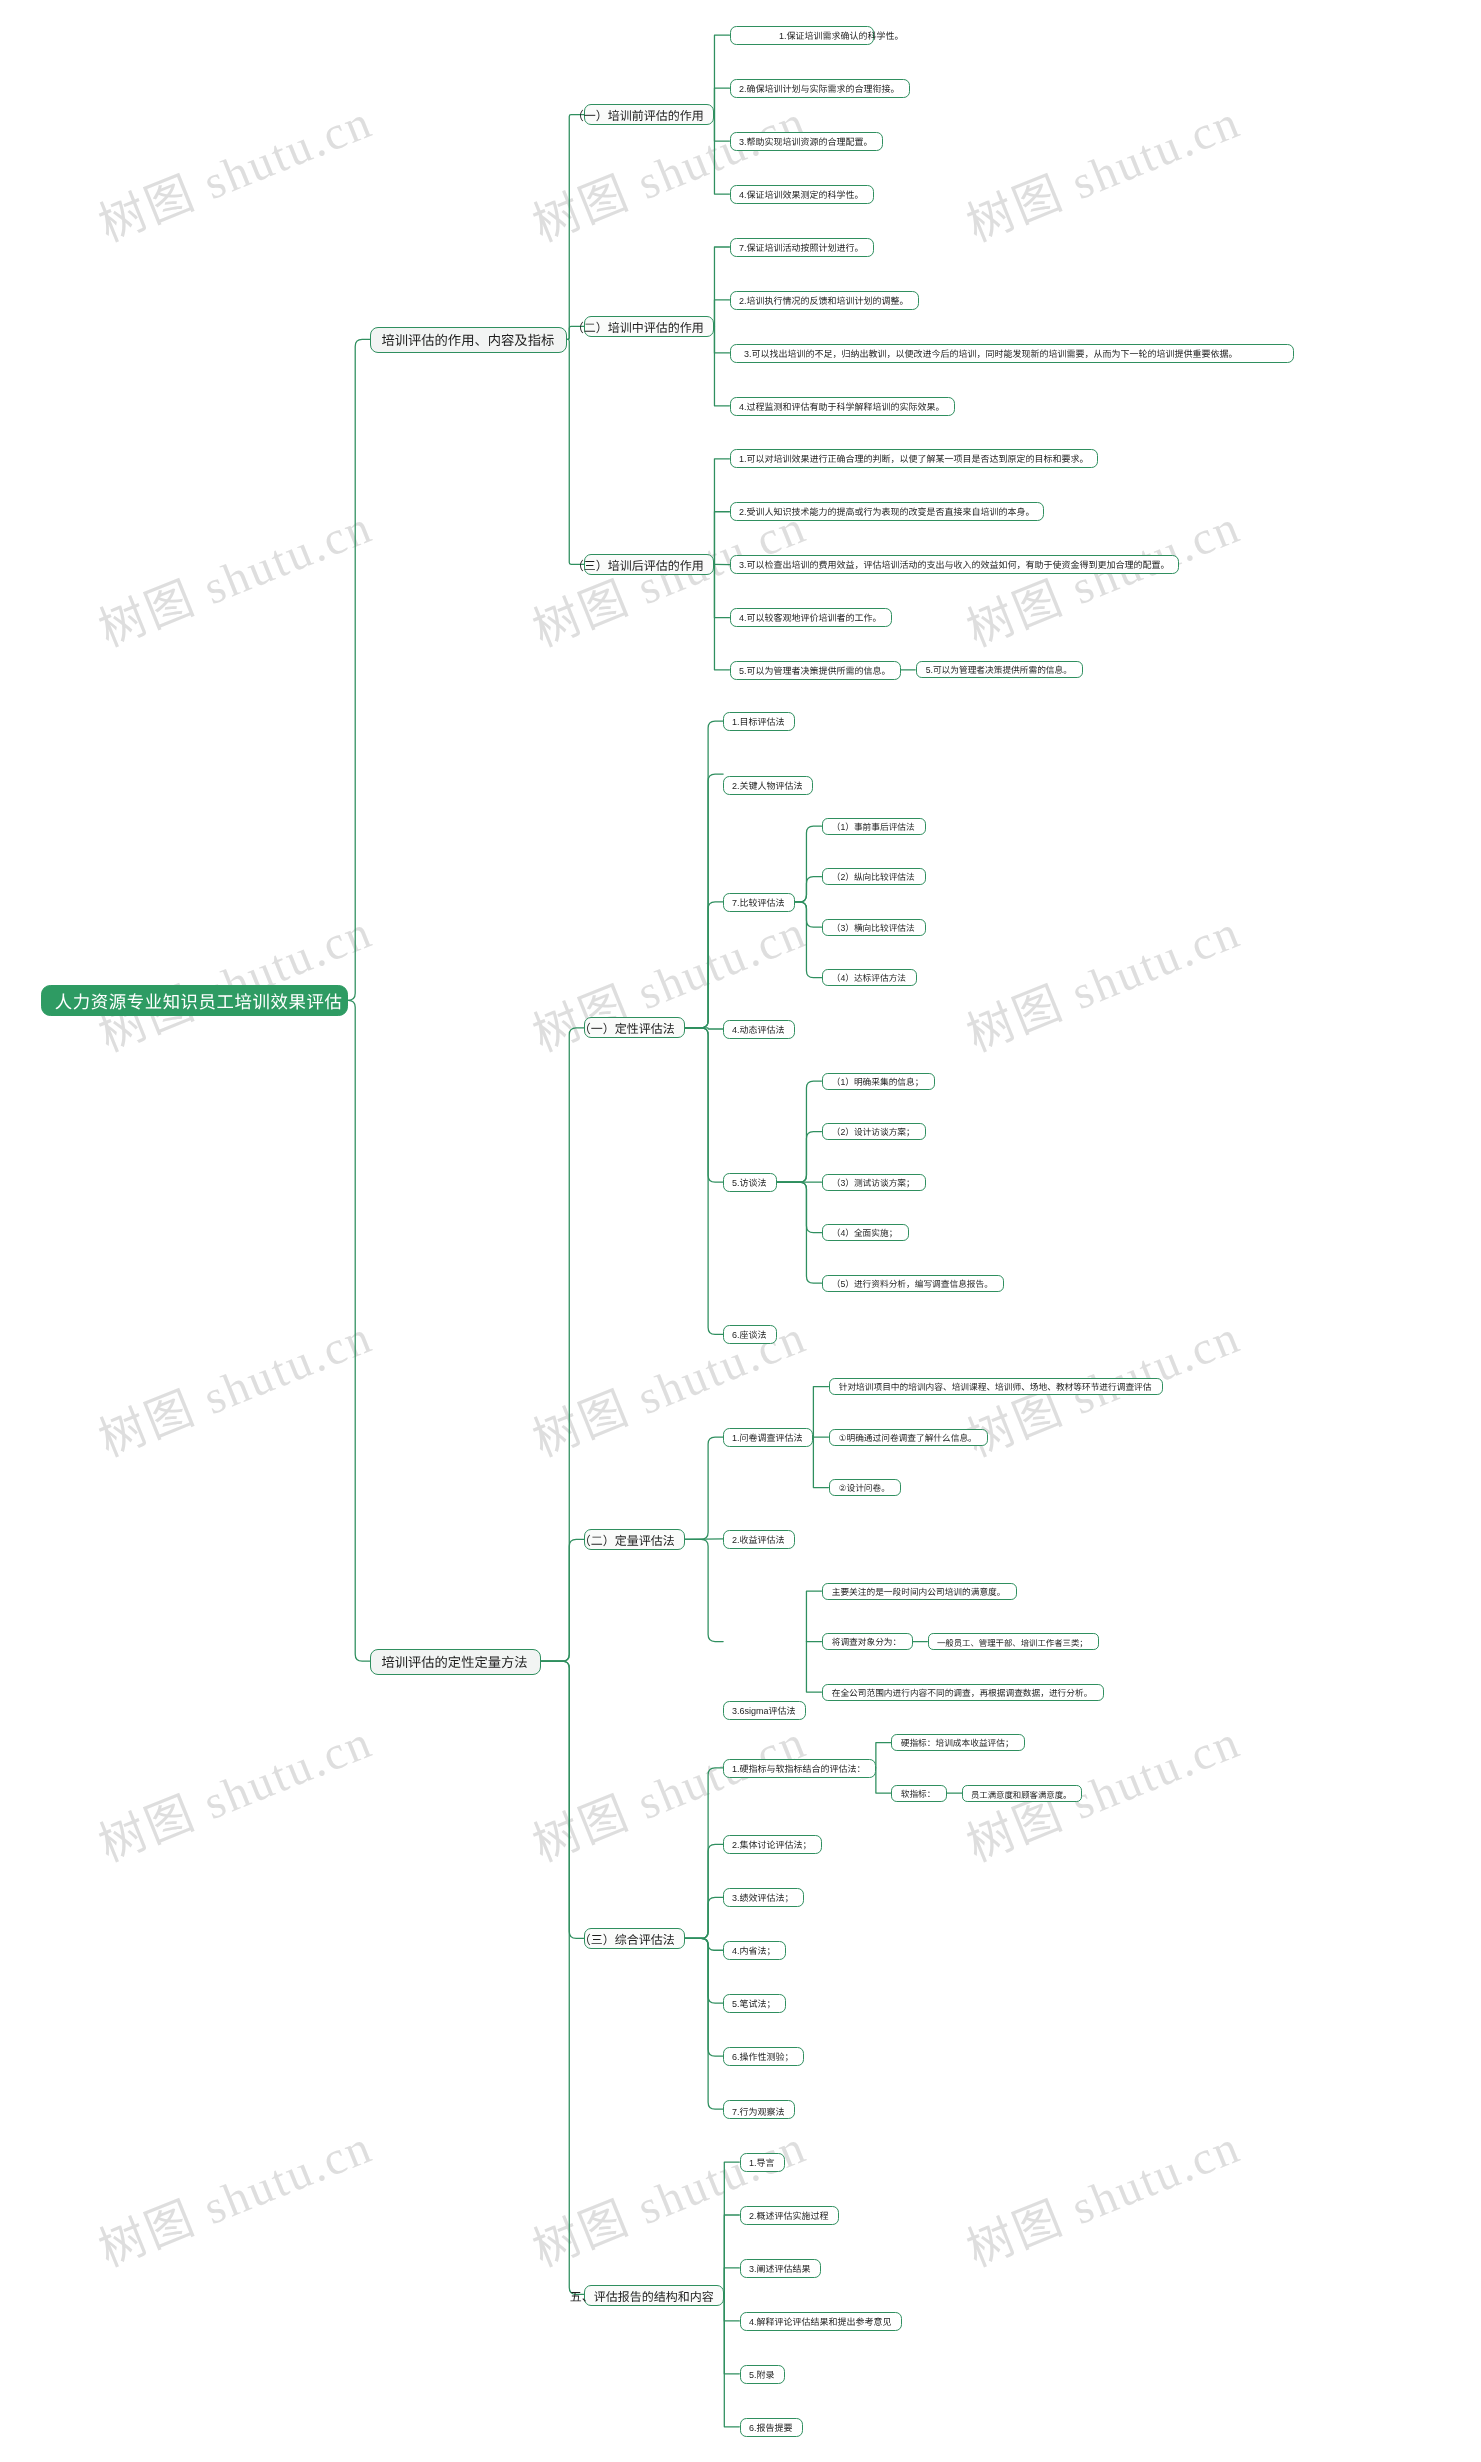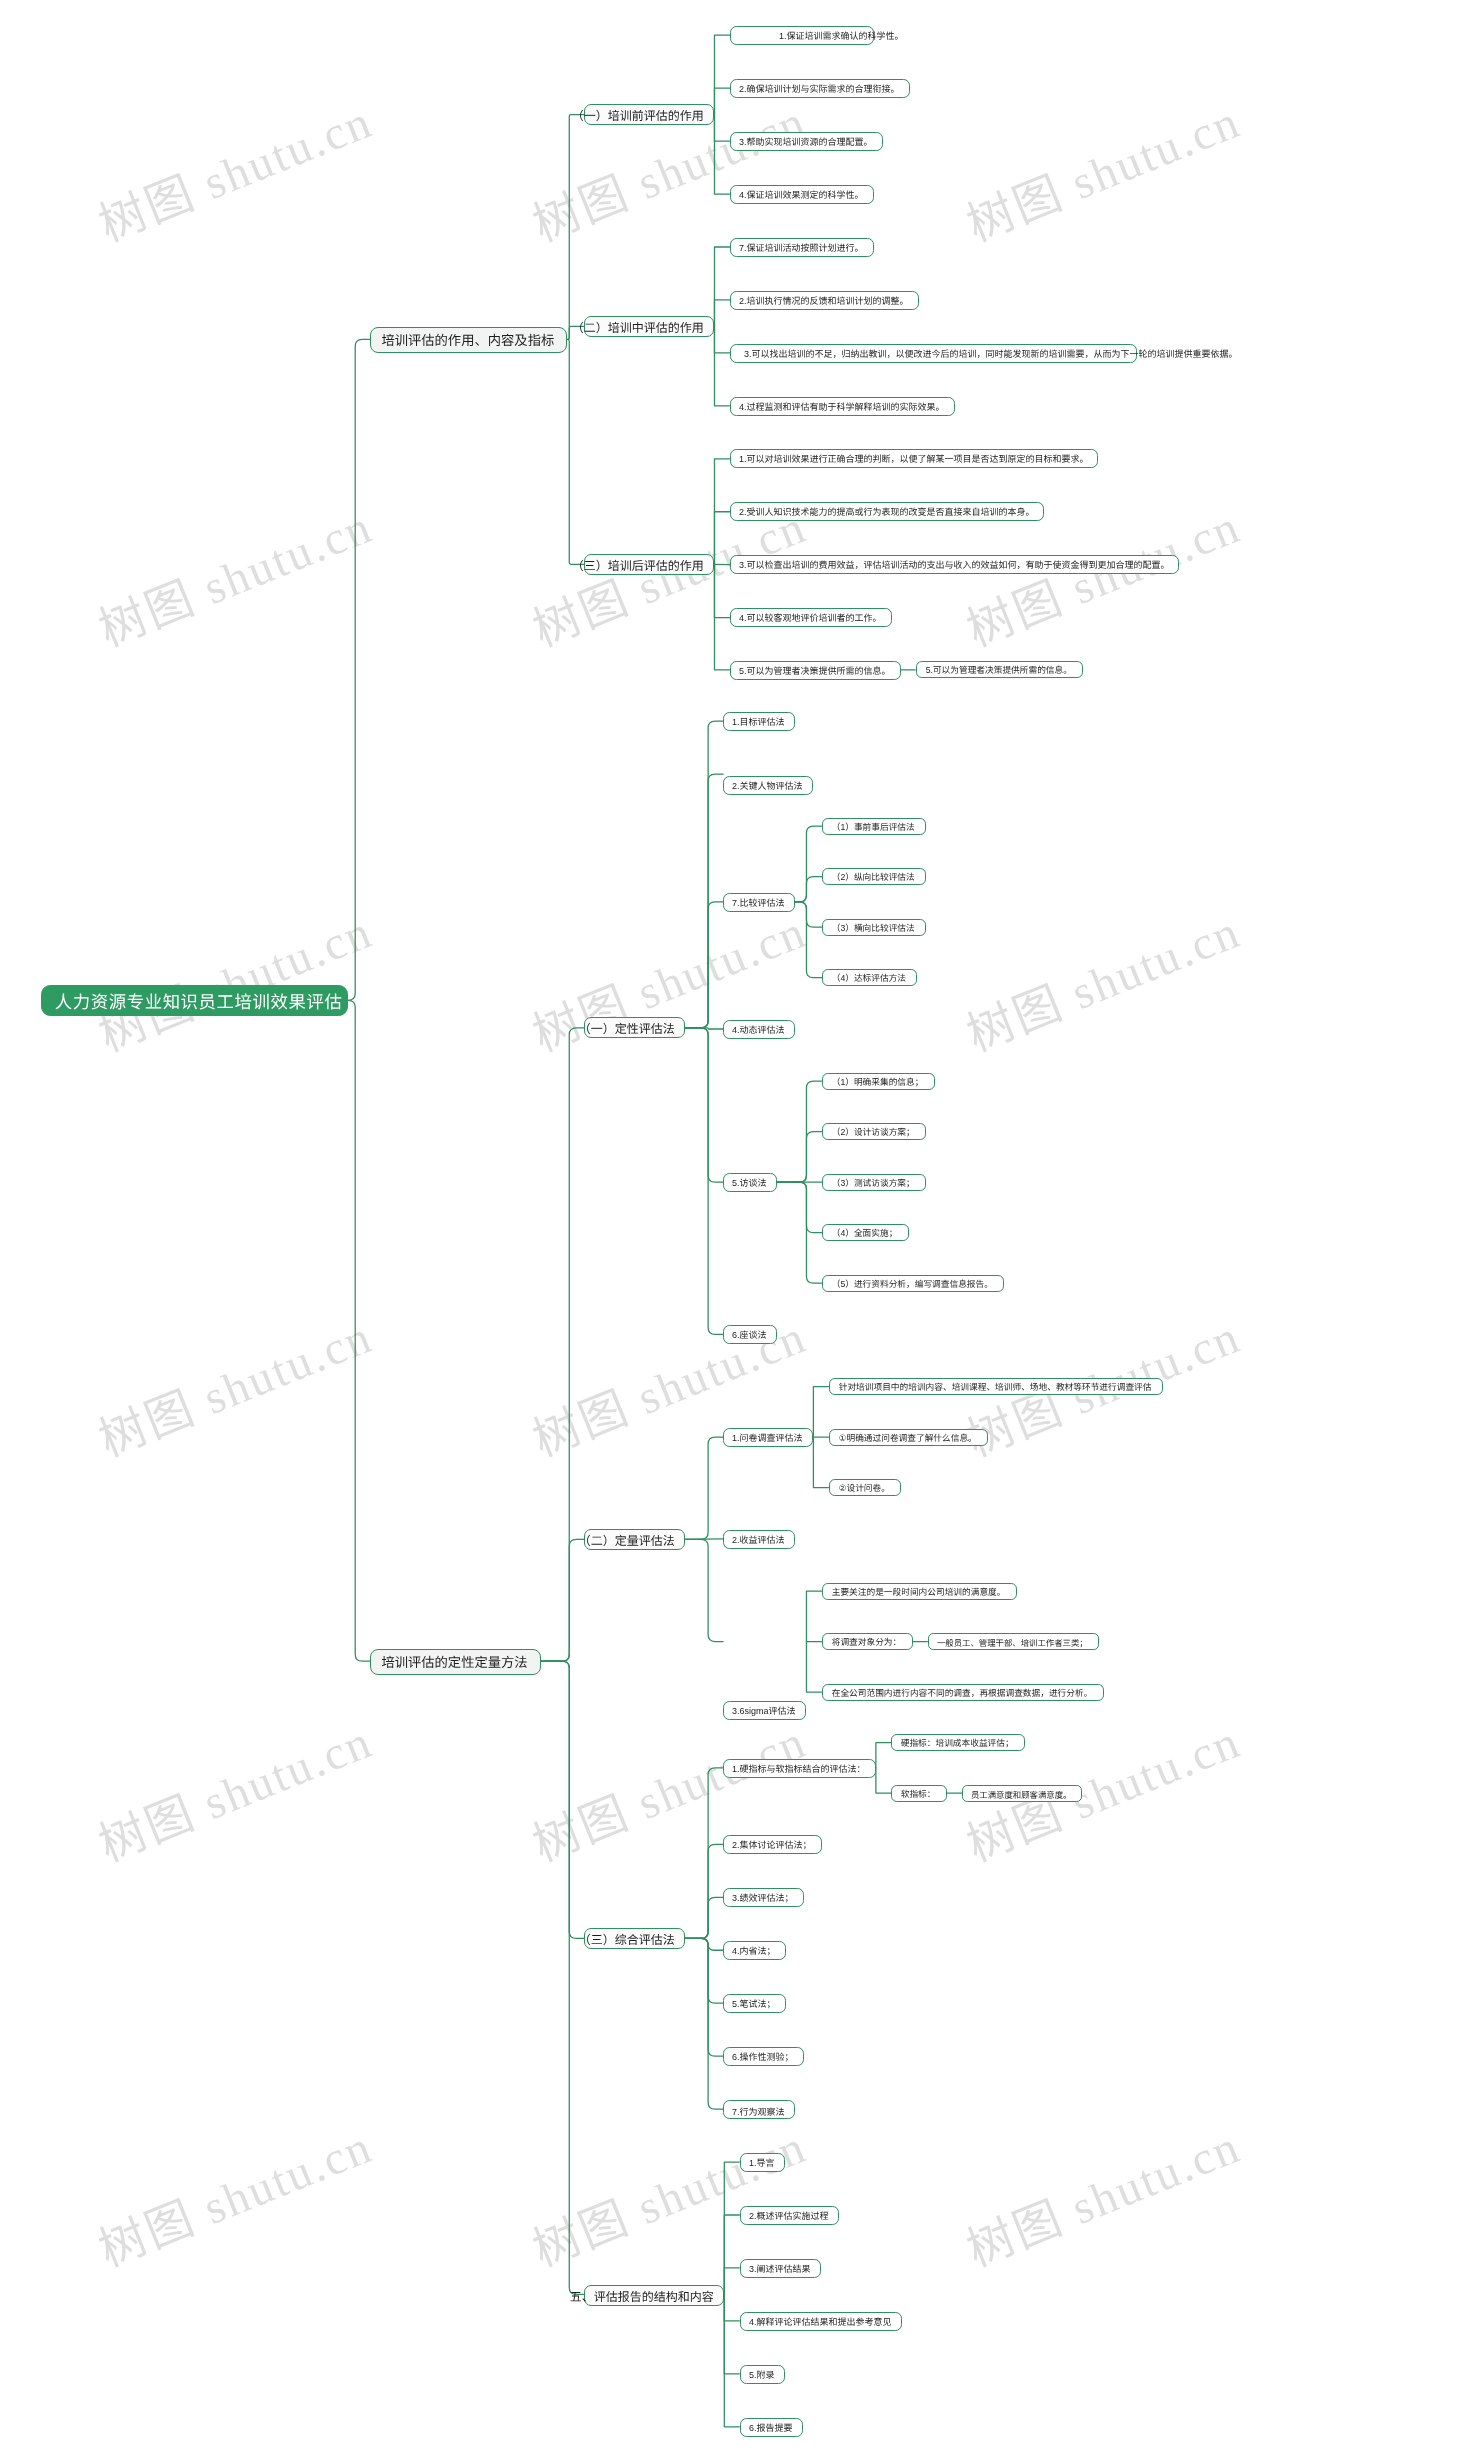--- a/index.html
+++ b/index.html
@@ -194,21 +194,21 @@
     </div>
     <div class="node lvl2" style="left: 584px; top: 316px; width: 130px; height: 21px;">
       <span>（二）培训中评估的作用</span>
     </div>
     <div class="node lvl3" style="left: 730px; top: 238px; width: 144px; height: 18.5px;">
       <span>7.保证培训活动按照计划进行。</span>
     </div>
     <div class="node lvl3" style="left: 730px; top: 291px; width: 189px; height: 18.5px;">
       <span>2.培训执行情况的反馈和培训计划的调整。</span>
     </div>
-    <div class="node lvl3" style="left: 730px; top: 344px; width: 407px; height: 18.5px; padding-left: 13px;">
+    <div class="node lvl3" style="left: 730px; top: 344px; width: 564px; height: 18.5px; padding-left: 13px;">
       <span>3.可以找出培训的不足，归纳出教训，以便改进今后的培训，同时能发现新的培训需要，从而为下一轮的培训提供重要依据。</span>
     </div>
     <div class="node lvl3" style="left: 730px; top: 397px; width: 225px; height: 18.5px;">
       <span>4.过程监测和评估有助于科学解释培训的实际效果。</span>
     </div>
     <div class="node lvl2" style="left: 584px; top: 554px; width: 130px; height: 21px;">
       <span>（三）培训后评估的作用</span>
     </div>
     <div class="node lvl3" style="left: 730px; top: 449px; width: 368px; height: 18.5px;">
       <span>1.可以对培训效果进行正确合理的判断，以便了解某一项目是否达到原定的目标和要求。</span>

